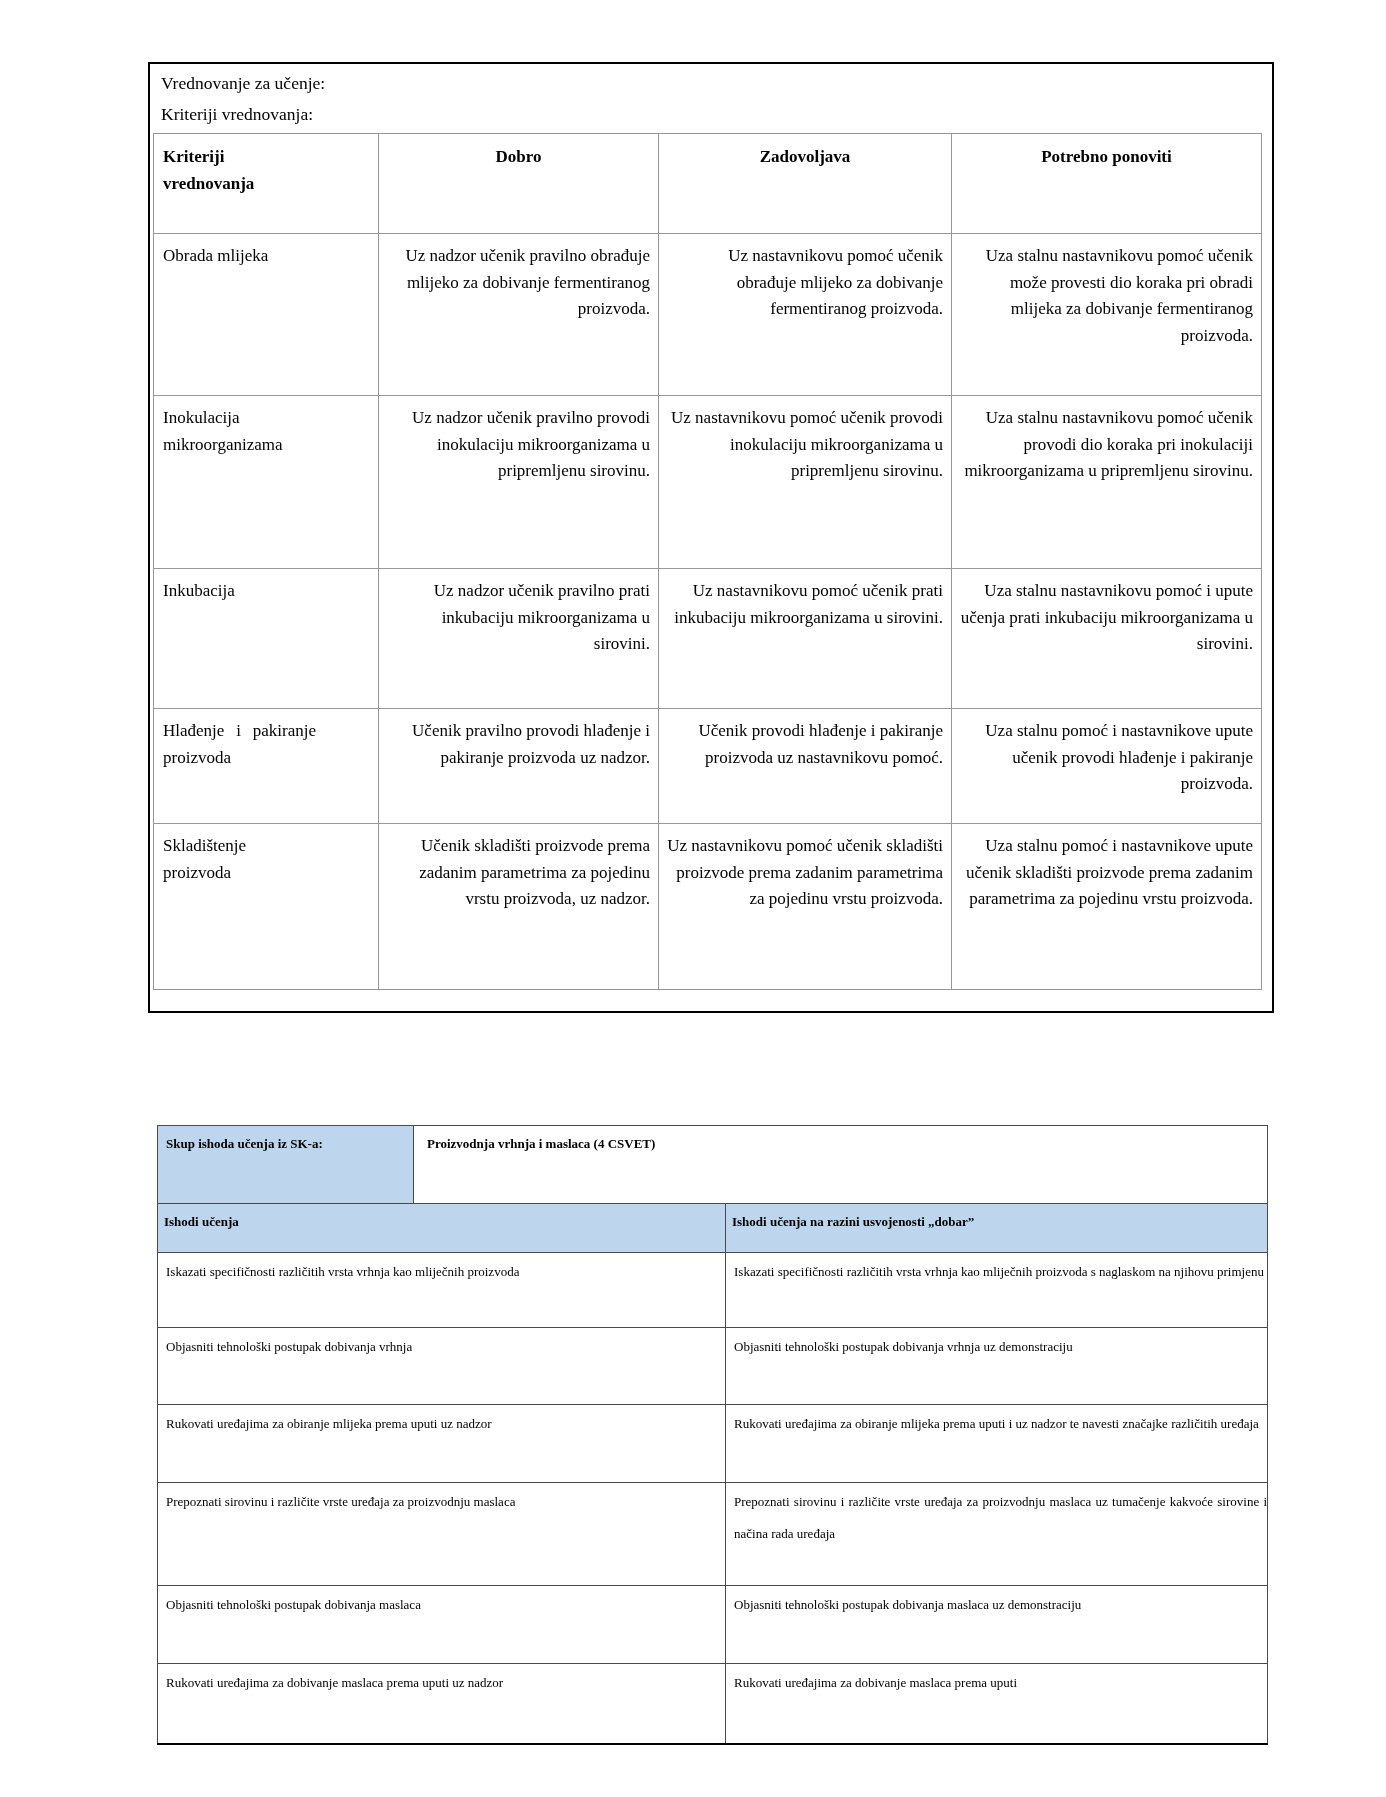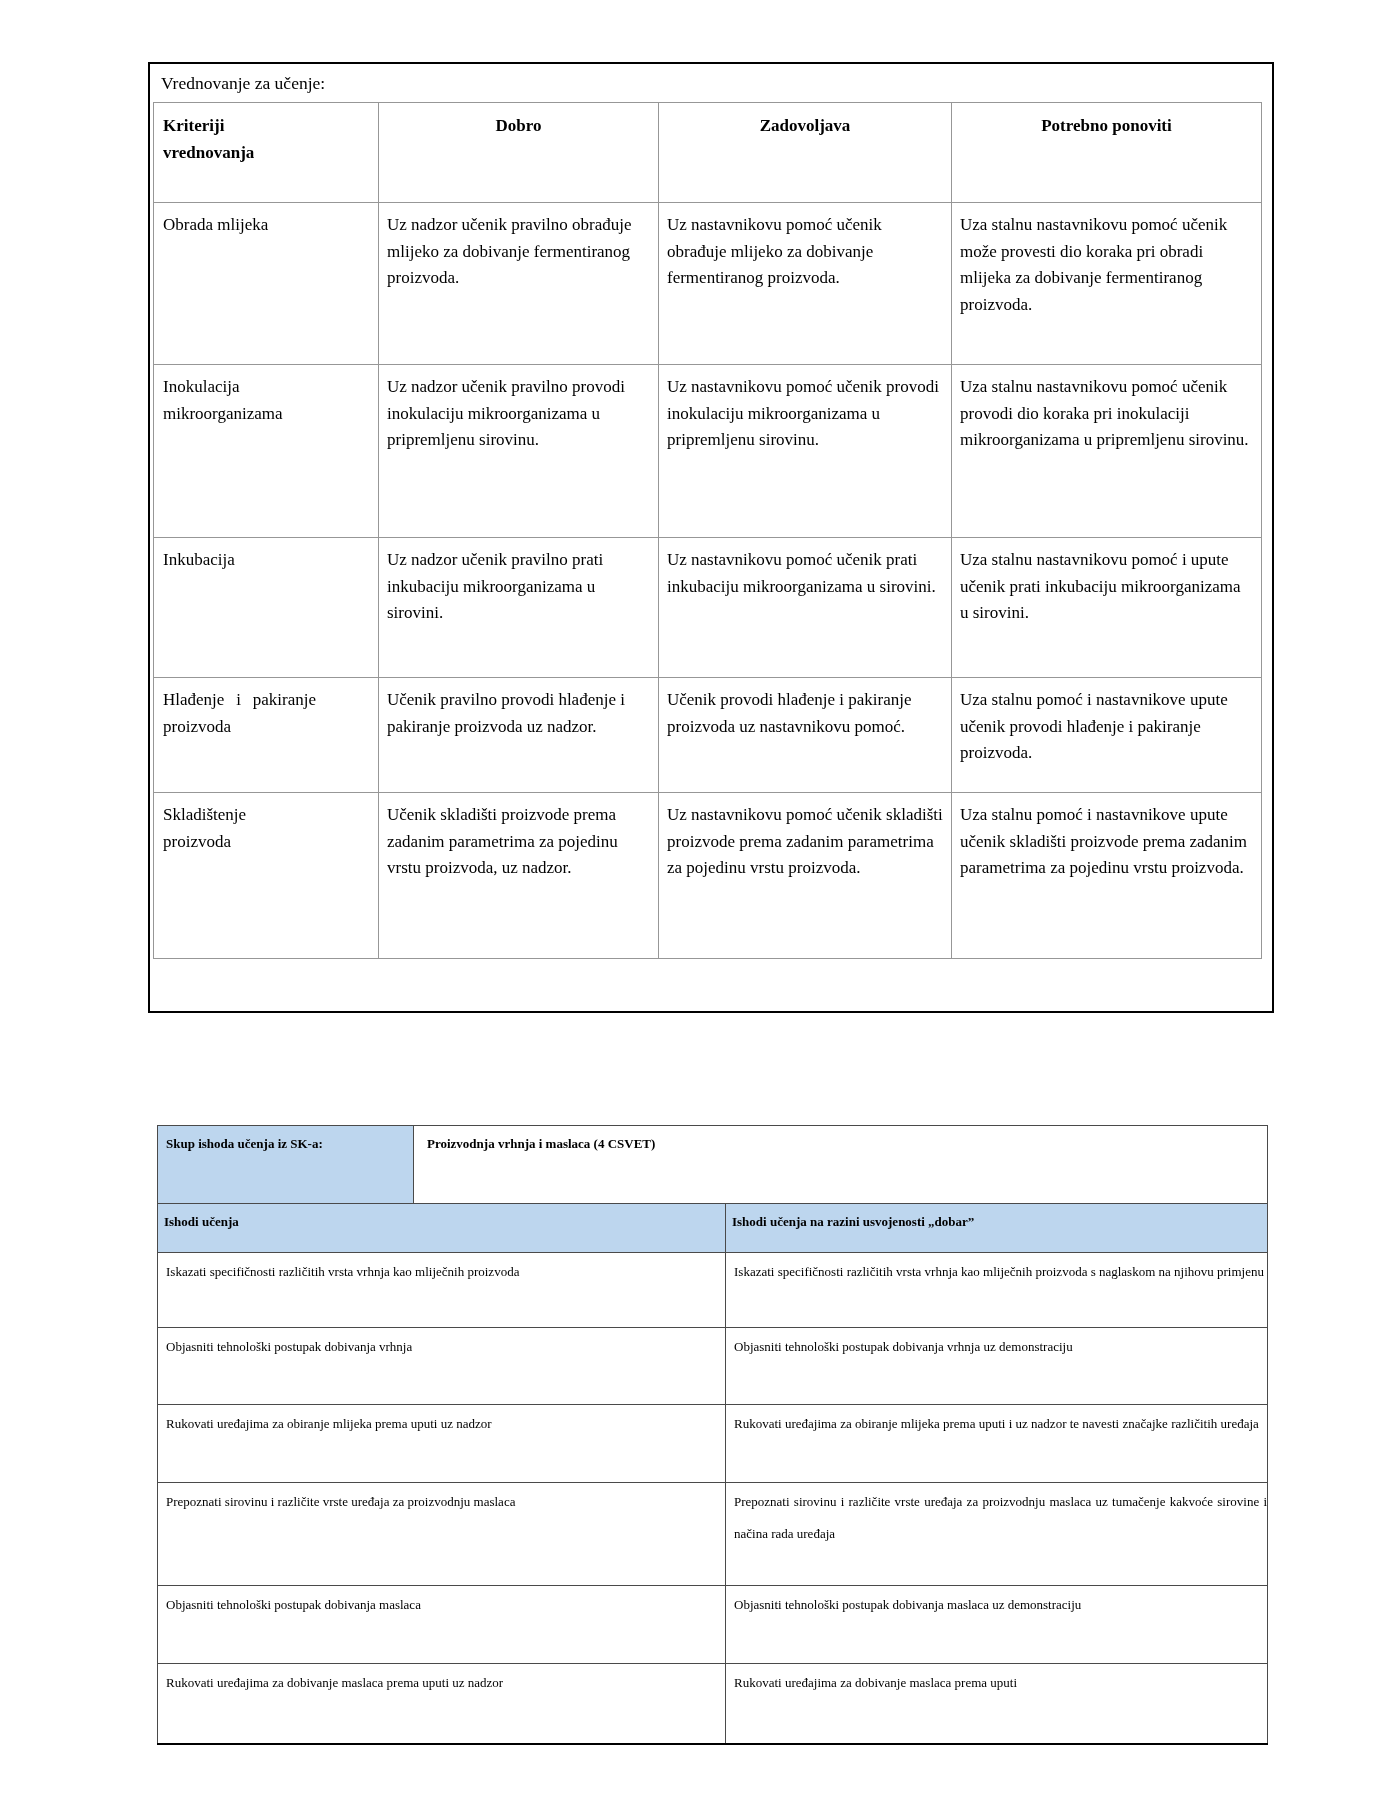--- a/index.html
+++ b/index.html
@@ -22,21 +22,21 @@
   table.t1{
     border-collapse:collapse;table-layout:fixed;width:1108px;margin-top:3px;
     font-size:17px;
   }
   table.t1 th, table.t1 td{
     border:1px solid #979797;vertical-align:top;box-sizing:border-box;
     line-height:26.5px;overflow:hidden;
   }
   table.t1 th{font-weight:bold;text-align:center;padding:10px 6px 0 6px;}
   table.t1 th.c1{text-align:left;padding:10px 60px 0 9px;}
-  table.t1 td{text-align:left;padding:9px 8px 0 8px;}
+  table.t1 td{text-align:right;padding:9px 8px 0 8px;}
   table.t1 td.c1{
     text-align:justify;padding:9px 62px 0 9px;
   }
 
   
   table.t2{
     position:absolute;left:157px;top:1125px;width:1110px;
     border-collapse:collapse;table-layout:fixed;
     font-size:13px;background:#fff;
   }
@@ -61,20 +61,21 @@
   }
   td.vmid{vertical-align:middle;}
 </style>
 </head>
 <body>
 
 <div class="page">
 
   <div class="box1">
     <p class="intro-line">Vrednovanje za učenje:</p>
+    <p class="intro-line">Kriteriji vrednovanja:</p>
 
     <table class="t1">
       <colgroup>
         <col style="width:225px">
           <col style="width:280px">
           <col style="width:293px">
           <col style="width:310px">
       </colgroup>
       <tbody>
         <tr style="height:100px">
@@ -92,21 +93,21 @@
         <tr style="height:173px">
           <td class="c1">Inokulacija mikroorganizama</td>
           <td>Uz nadzor učenik pravilno provodi inokulaciju mikroorganizama u pripremljenu sirovinu.</td>
           <td>Uz nastavnikovu pomoć učenik provodi inokulaciju mikroorganizama u pripremljenu sirovinu.</td>
           <td>Uza stalnu nastavnikovu pomoć učenik provodi dio koraka pri inokulaciji mikroorganizama u pripremljenu sirovinu.</td>
         </tr>
         <tr style="height:140px">
           <td class="c1">Inkubacija</td>
           <td>Uz nadzor učenik pravilno prati inkubaciju mikroorganizama u sirovini.</td>
           <td>Uz nastavnikovu pomoć učenik prati inkubaciju mikroorganizama u sirovini.</td>
-          <td>Uza stalnu nastavnikovu pomoć i upute učenik prati inkubaciju mikroorganizama u sirovini.</td>
+          <td>Uza stalnu nastavnikovu pomoć i upute učenja prati inkubaciju mikroorganizama u sirovini.</td>
         </tr>
         <tr style="height:115px">
           <td class="c1">Hlađenje i pakiranje proizvoda</td>
           <td>Učenik pravilno provodi hlađenje i pakiranje proizvoda uz nadzor.</td>
           <td>Učenik provodi hlađenje i pakiranje proizvoda uz nastavnikovu pomoć.</td>
           <td>Uza stalnu pomoć i nastavnikove upute učenik provodi hlađenje i pakiranje proizvoda.</td>
         </tr>
         <tr style="height:166px">
           <td class="c1">Skladištenje proizvoda</td>
           <td>Učenik skladišti proizvode prema zadanim parametrima za pojedinu vrstu proizvoda, uz nadzor.</td>

